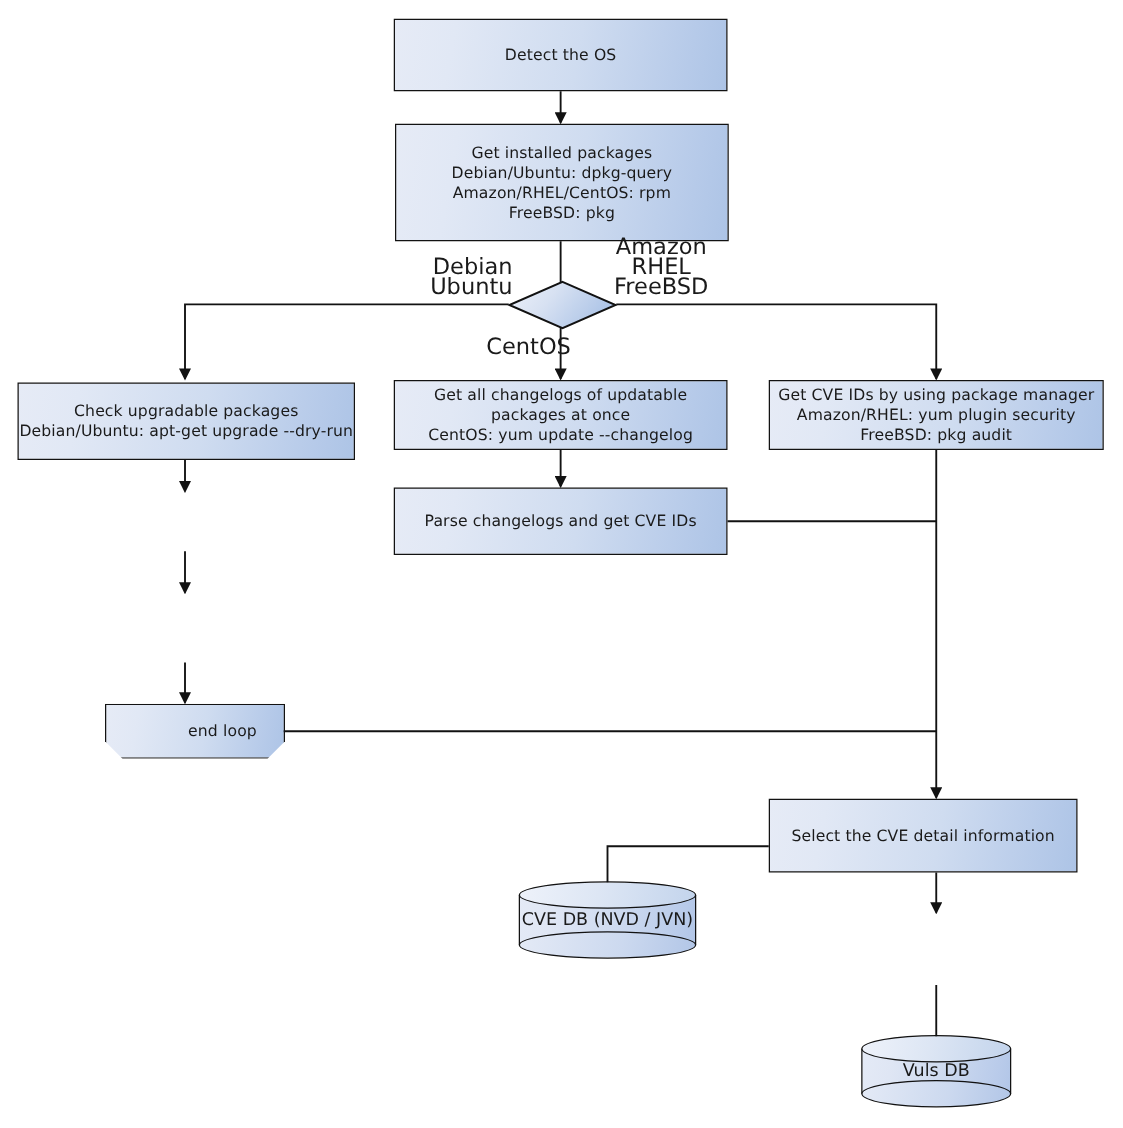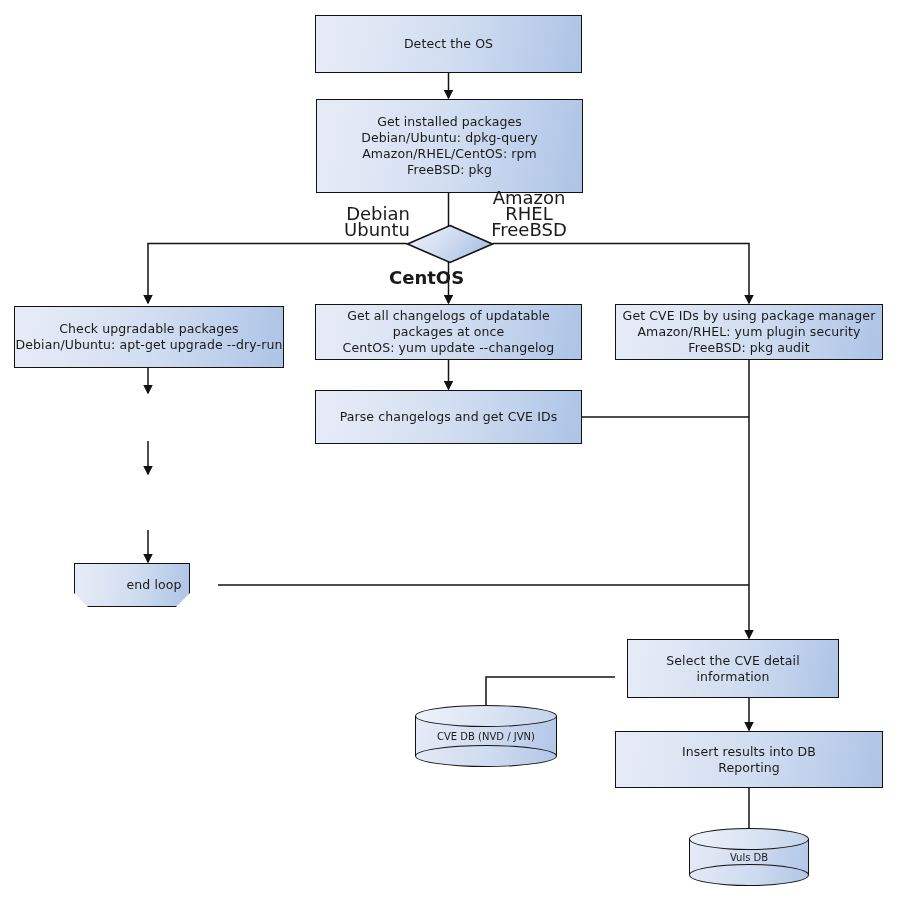--- a/index.html
+++ b/index.html
@@ -82,21 +82,21 @@
     border-radius: 50%;
     background: linear-gradient(100deg, #eef2fa 0%, #dde6f4 45%, #c3d4ec 100%);
     box-sizing: border-box;
   }
   .db .db-label {
     position: absolute;
     left: 0; right: 0; top: 0; bottom: 0;
     display: flex;
     align-items: center;
     justify-content: center;
-    font-size: 10px;
+    font-size: 14px;
     color: #1a1a1a;
     z-index: 4;
   }
   
   .edges {
     position: absolute;
     left: 0; top: 0;
     width: 898px;
     height: 902px;
     z-index: 1;
@@ -183,21 +183,21 @@
     </svg>
   </div>
 
   <div class="edge-label lbl-left" style="left:340px; top:206px; width:70px;">Debian
 Ubuntu</div>
 
   <div class="edge-label lbl-right" style="left:490px; top:190px; width:78px;">Amazon
 RHEL
 FreeBSD</div>
 
-  <div class="edge-label" style="left:389px; top:270px; width:56px; text-align:center;font-weight:bold;">CentOS</div>
+  <div class="edge-label" style="left:389px; top:270px; width:56px; text-align:center;">CentOS</div>
 
   <div class="node proc" style="left:14px; top:306px; width:270px; height:62px;">
     <span>Check upgradable packages
 Debian/Ubuntu: apt-get upgrade --dry-run</span>
   </div>
 
   <div class="node proc" style="left:315px; top:304px; width:267px; height:56px;">
     <span>Get all changelogs of updatable packages at once
 CentOS: yum update --changelog</span>
   </div>
@@ -207,32 +207,28 @@
 Amazon/RHEL: yum plugin security
 FreeBSD: pkg audit</span>
   </div>
 
 
 
   <div class="node proc" style="left:315px; top:390px; width:267px; height:54px;">
     <span>Parse changelogs and get CVE IDs</span>
   </div>
 
-  <div class="node loop-end" style="left:74px; top:563px; width:116px; height:44px;padding-left:44px;">
+  <div class="node loop-end" style="left:84px; top:563px; width:144px; height:44px;padding-left:44px;">
     <span>end loop</span>
   </div>
 
-  <div class="node proc" style="left:615px; top:639px; width:212px; height:59px;margin-left:12px;">
+  <div class="node proc" style="left:615px; top:639px; width:247px; height:59px;">
     <span>Select the CVE detail information</span>
   </div>
 
-  <div class="node proc" style="left:615px; top:731px; width:268px; height:57px;">
-    <span>Insert results into DB
-Reporting</span>
-  </div>
 
   <div class="db" style="left:415px; top:705px; width:142px; height:62px;">
     <div class="db-body"></div>
     <div class="db-bottom"></div>
     <div class="db-top"></div>
     <div class="db-label">CVE DB (NVD / JVN)</div>
   </div>
 
   <div class="db" style="left:689px; top:828px; width:120px; height:58px;border-radius:16px;">
     <div class="db-body"></div>

